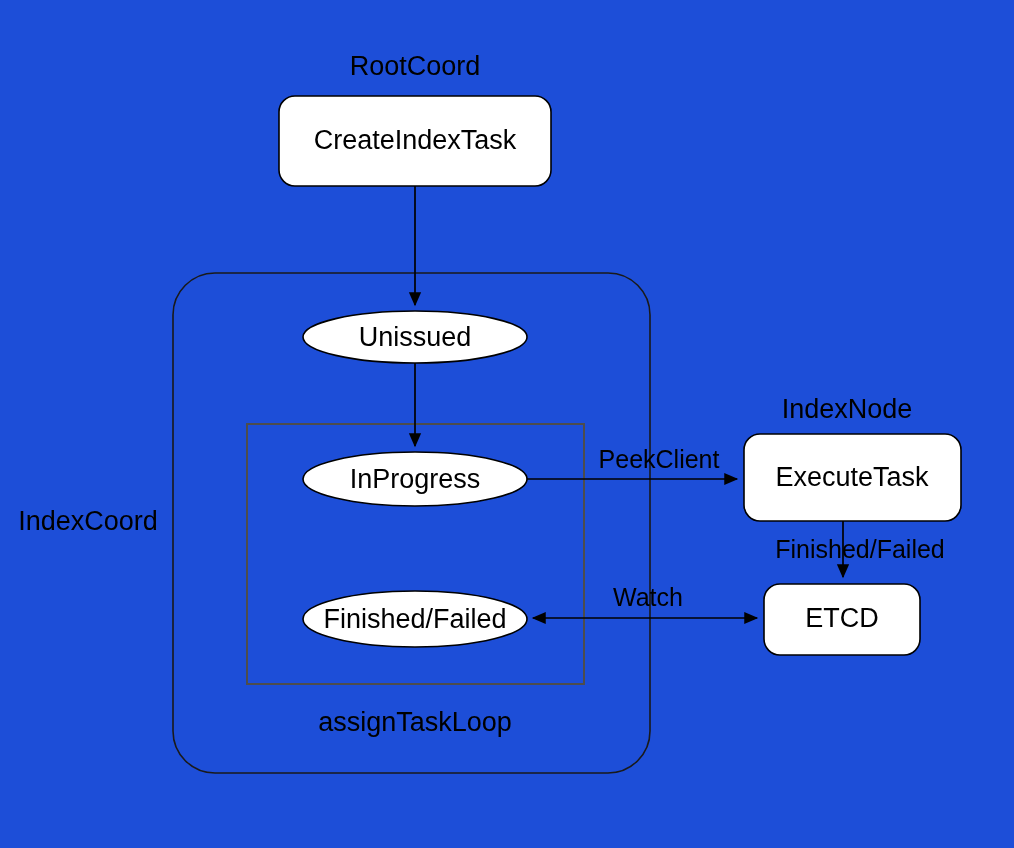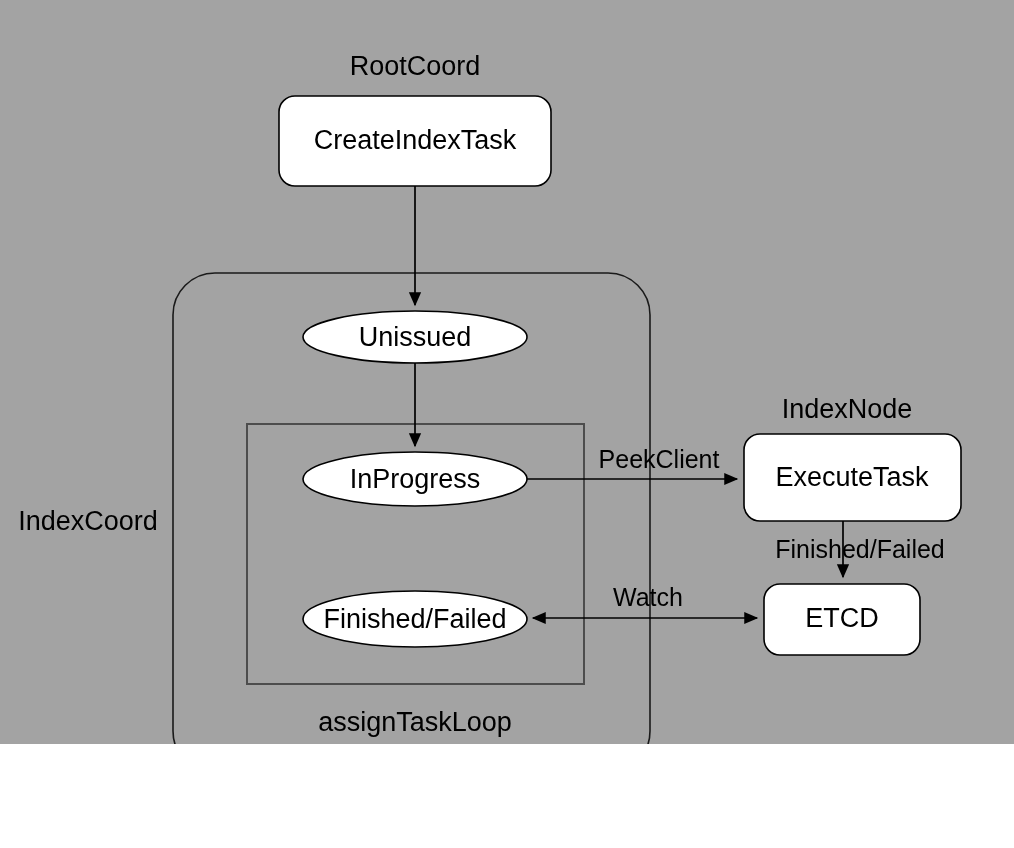--- a/index.html
+++ b/index.html
@@ -6,22 +6,22 @@
     margin: 0;
     padding: 0;
     background: #ffffff;
   }
   body {
     font-family: "Liberation Sans", sans-serif;
   }
   #canvas {
     position: relative;
     width: 1014px;
-    height: 744px;
-    background: #a3a3a3;
+    height: 848px;
+    background: #1d4ed8;
     overflow: hidden;
   }
   #diagram-svg {
     position: absolute;
     left: 0;
     top: 0;
     width: 1014px;
     height: 848px;
   }
   .node-shape {

